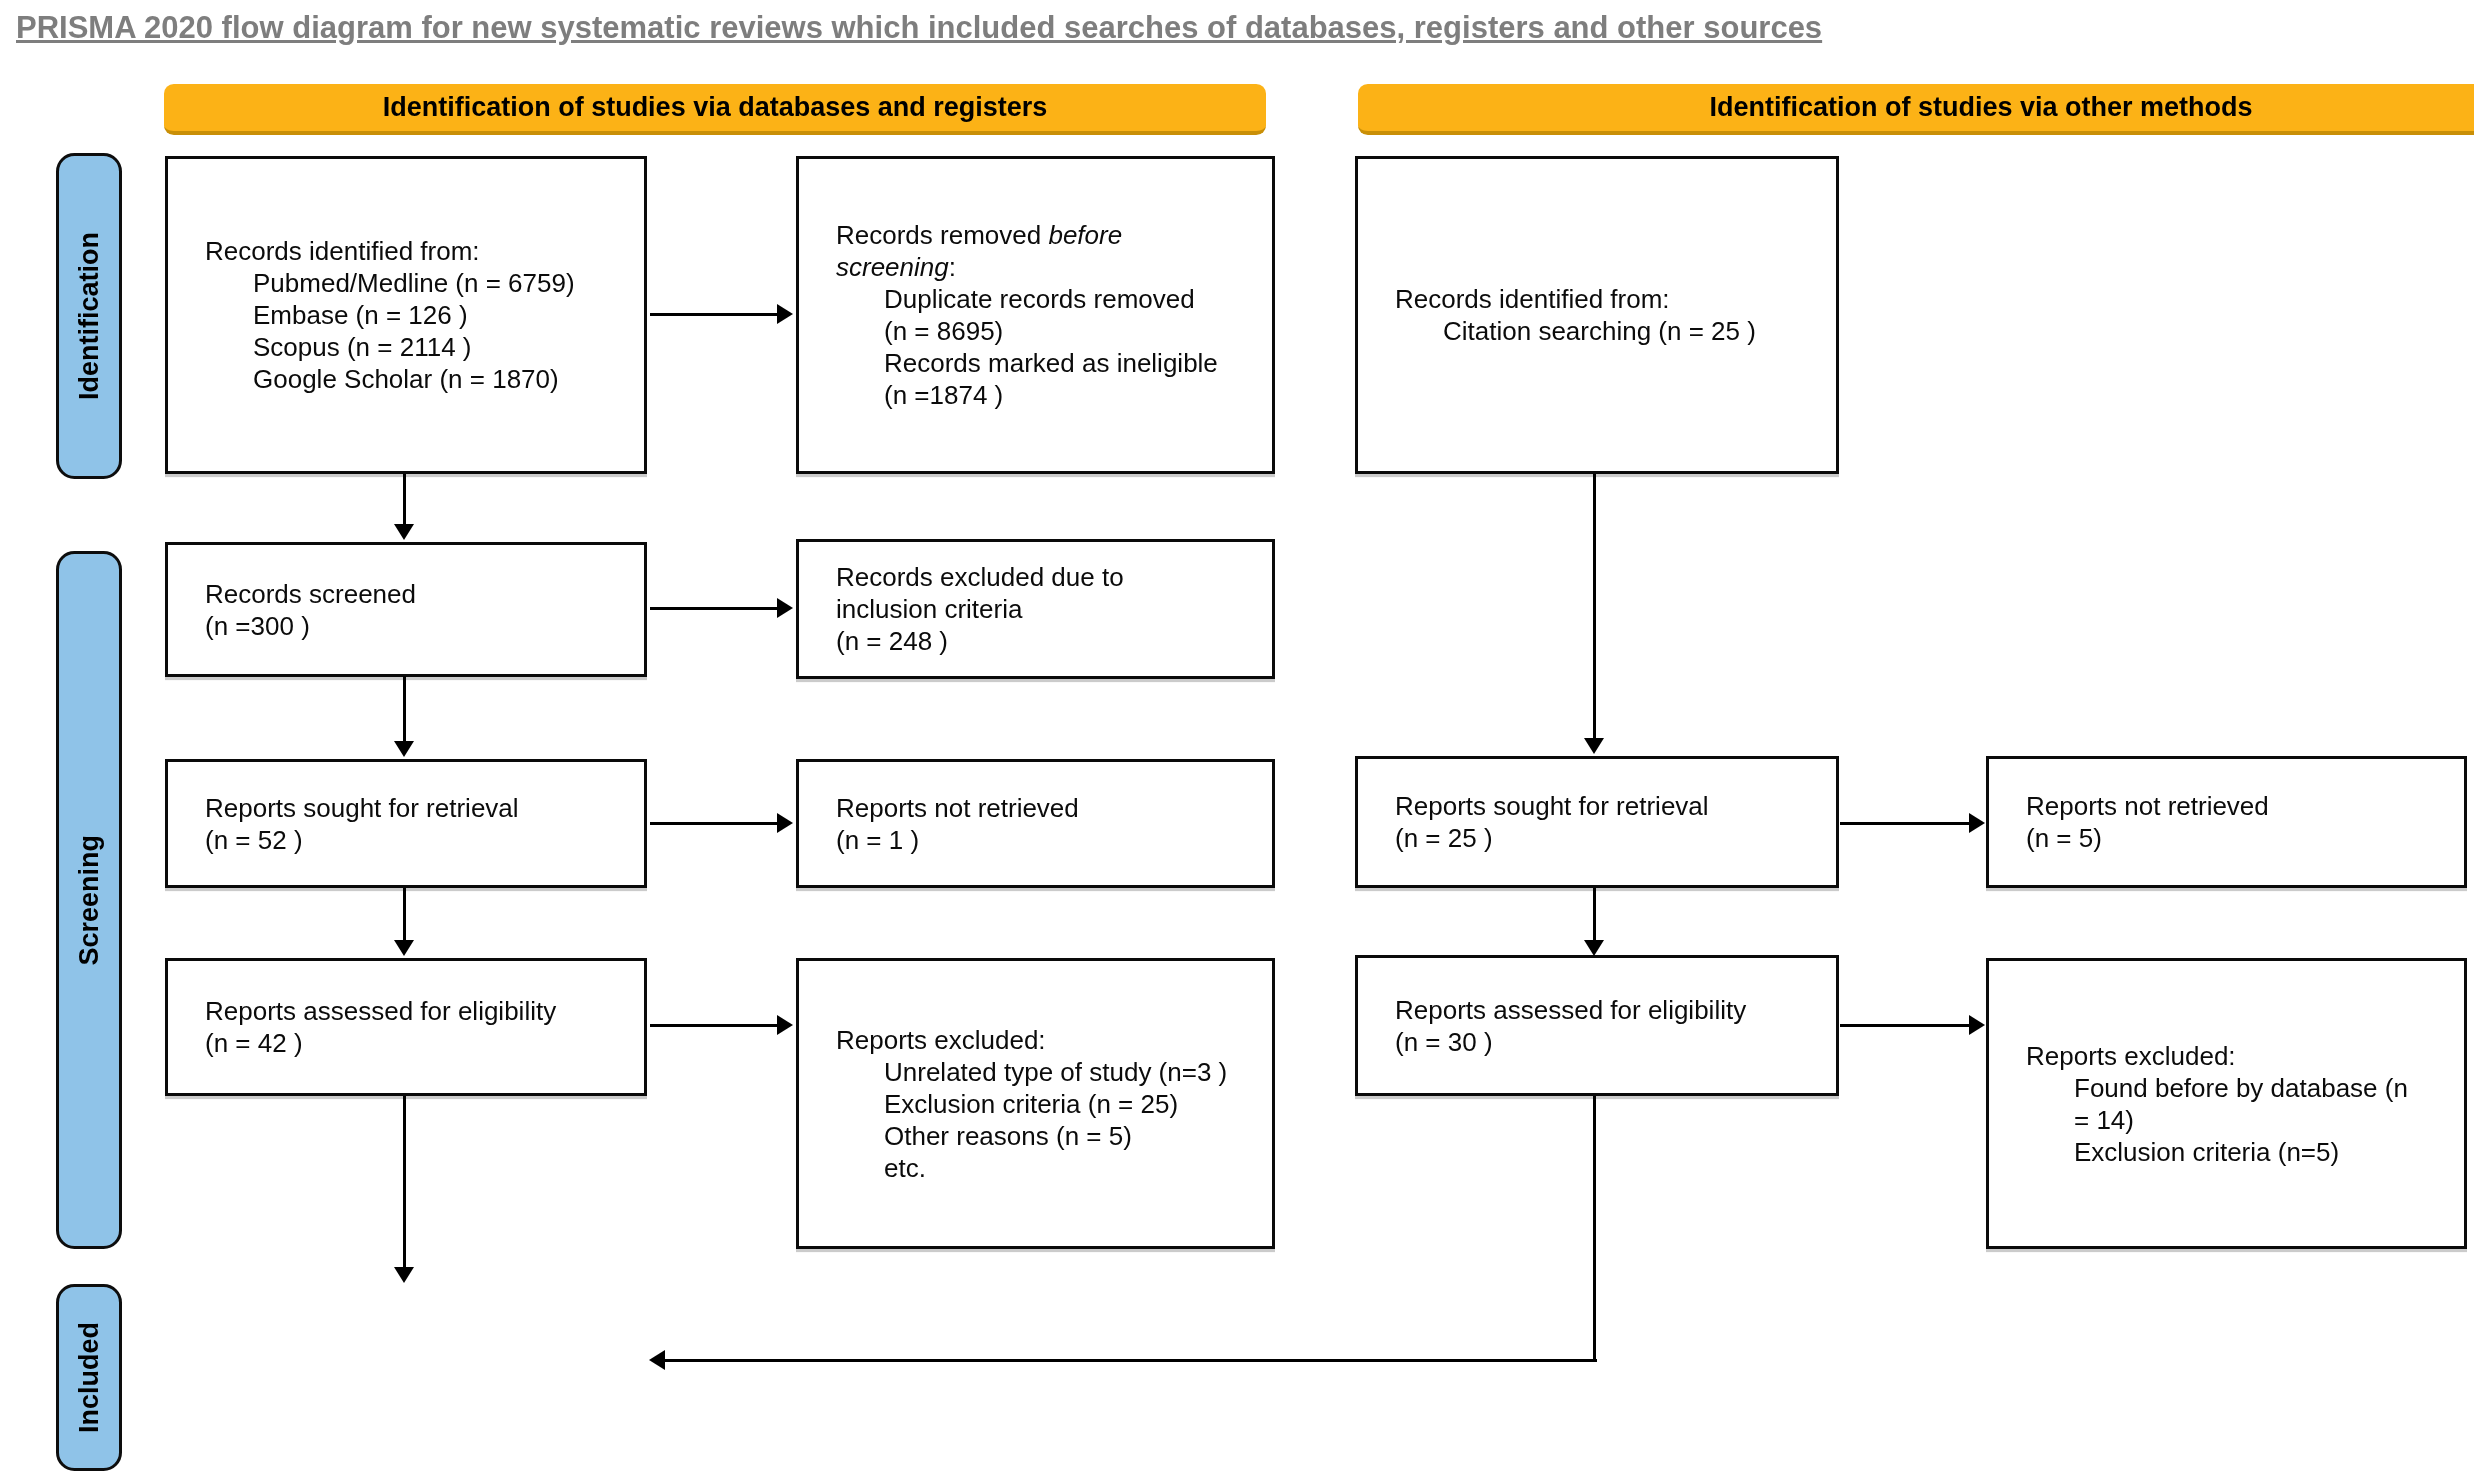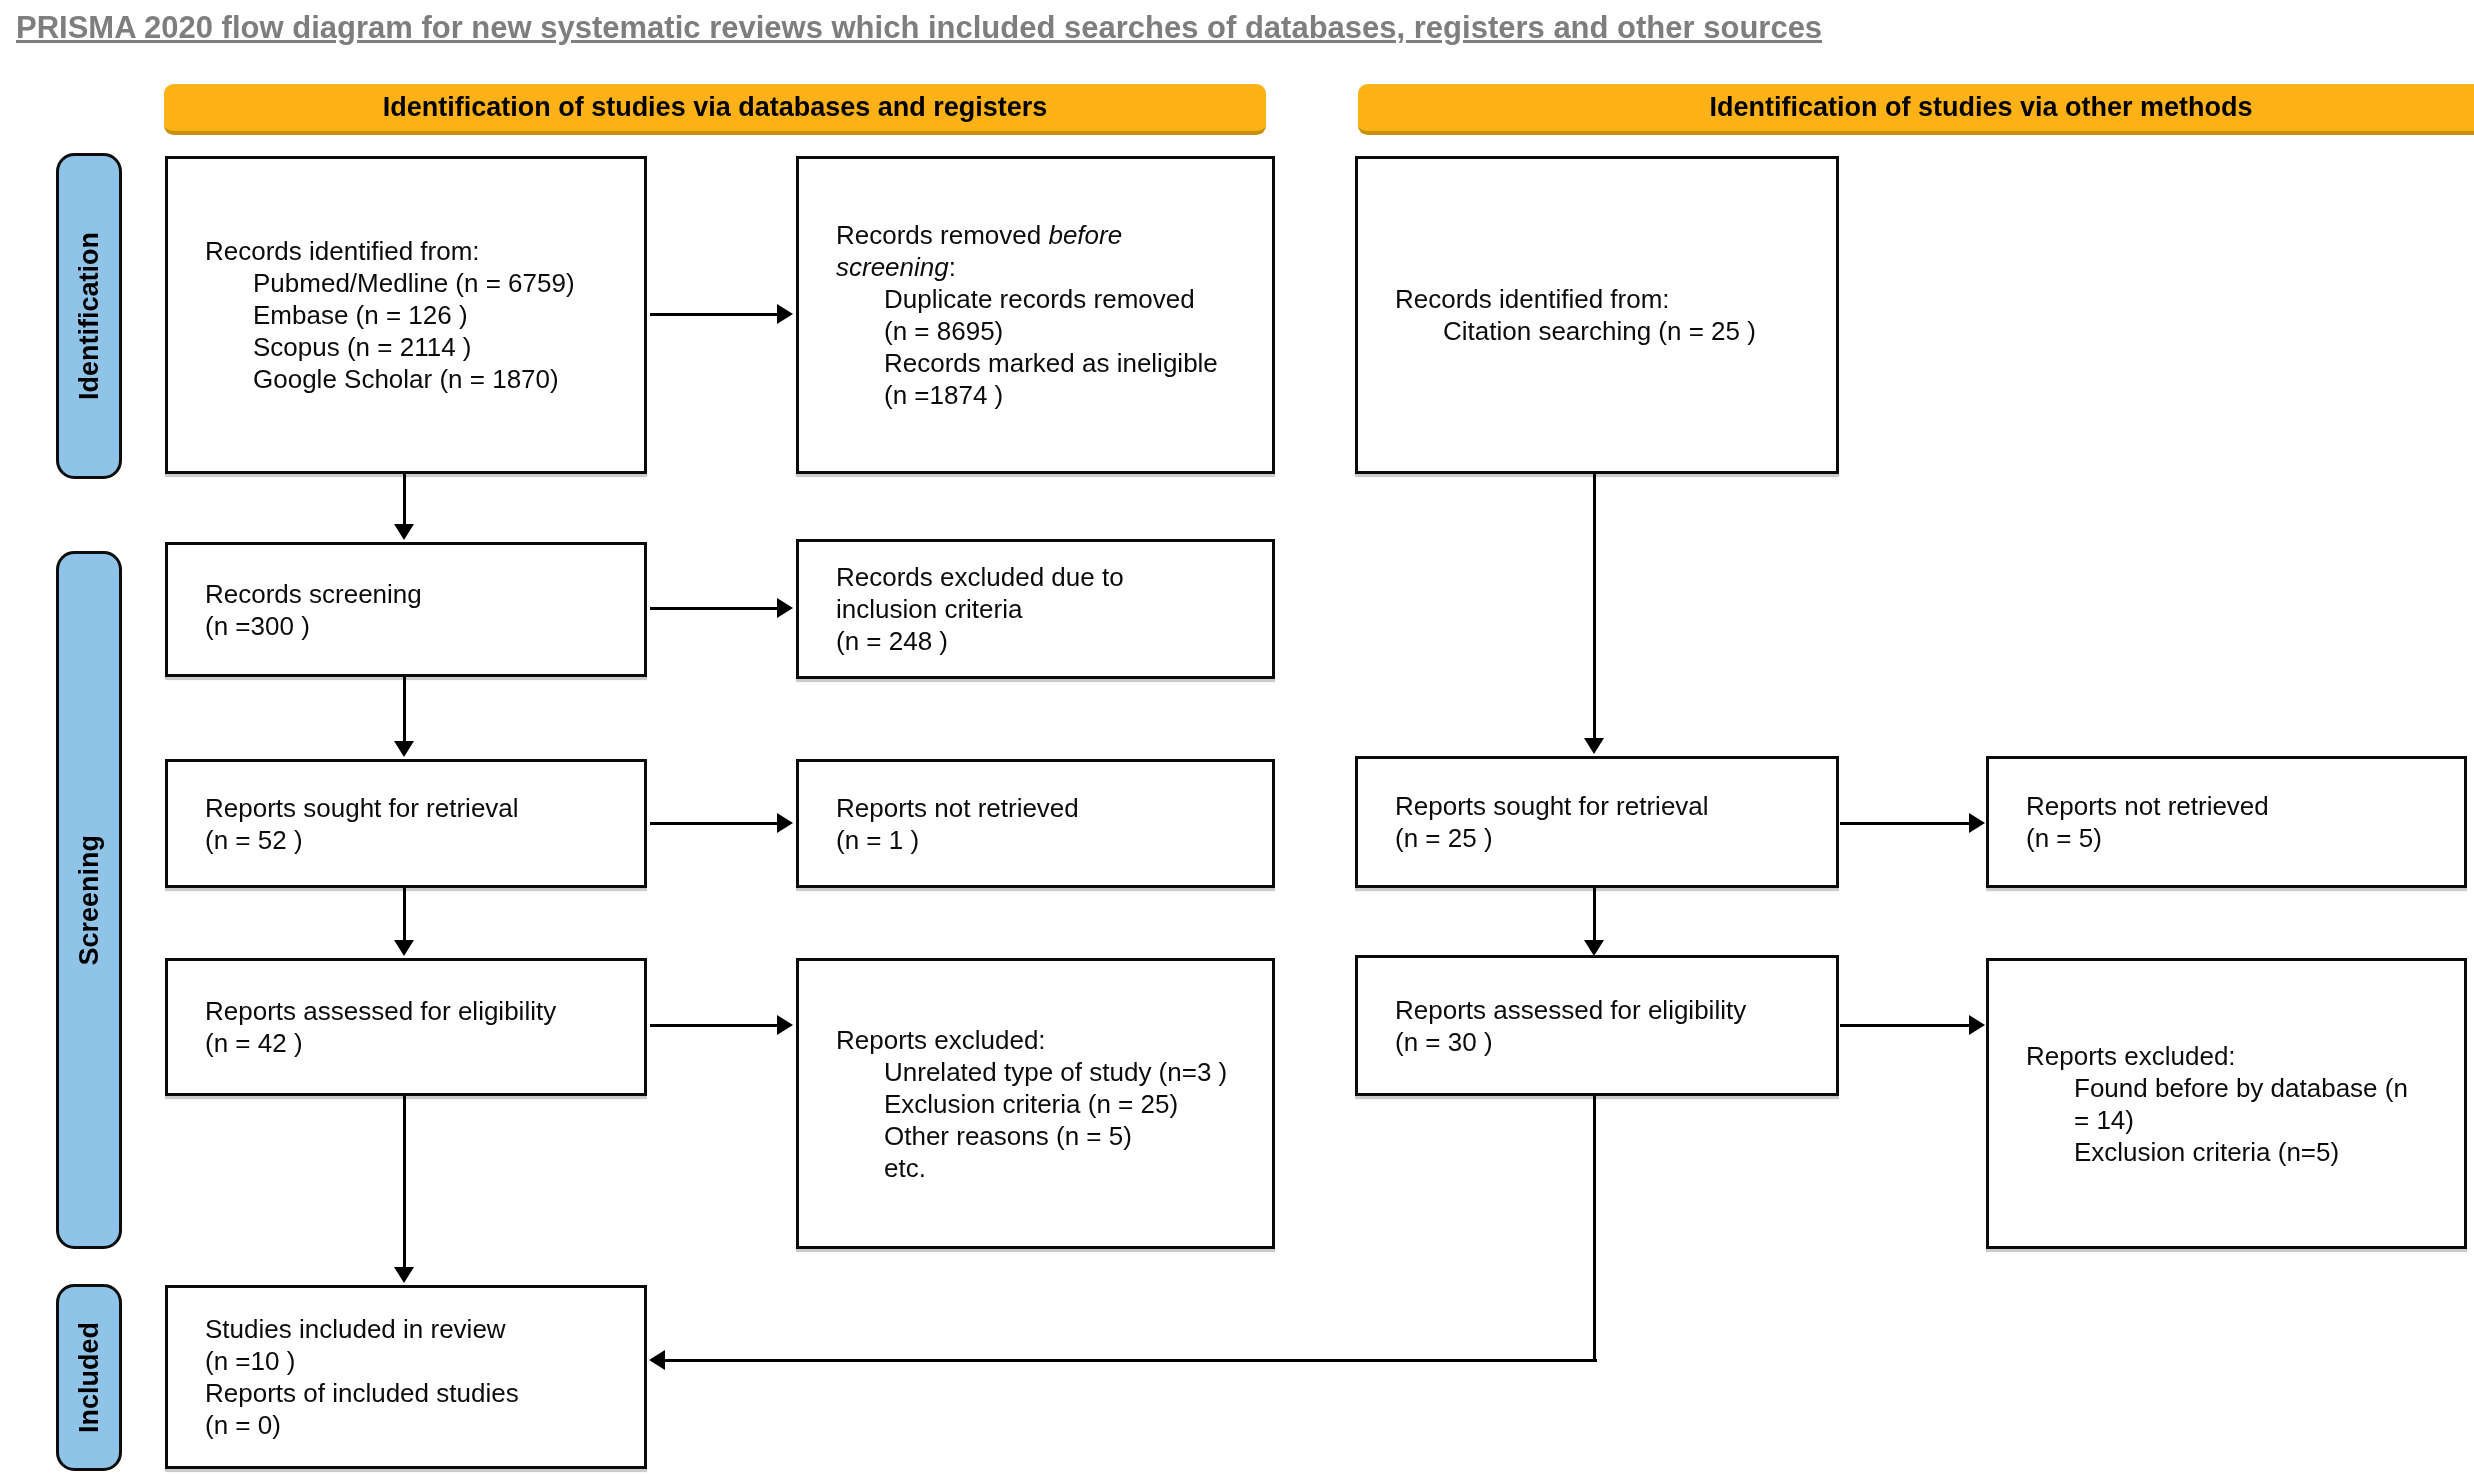--- a/index.html
+++ b/index.html
@@ -96,21 +96,21 @@
     <div class="line indent">Records marked as ineligible</div>
     <div class="line indent">(n =1874 )</div>
   </div>
 
   <div class="box" style="left:1355px;top:156px;width:484px;height:318px;">
     <div class="line">Records identified from:</div>
     <div class="line indent">Citation searching (n = 25 )</div>
   </div>
 
   <div class="box" style="left:165px;top:542px;width:482px;height:135px;">
-    <div class="line">Records screening</div>
+    <div class="line">Records screened</div>
     <div class="line">(n =300 )</div>
   </div>
 
   <div class="box" style="left:796px;top:539px;width:479px;height:140px;">
     <div class="line">Records excluded due to</div>
     <div class="line">inclusion criteria</div>
     <div class="line">(n = 248 )</div>
   </div>
 
   <div class="box" style="left:165px;top:759px;width:482px;height:129px;">
@@ -151,26 +151,20 @@
     <div class="line">(n = 30 )</div>
   </div>
 
   <div class="box" style="left:1986px;top:958px;width:481px;height:291px;">
     <div class="line">Reports excluded:</div>
     <div class="line indent">Found before by database (n</div>
     <div class="line indent">= 14)</div>
     <div class="line indent">Exclusion criteria (n=5)</div>
   </div>
 
-  <div class="box" style="left:165px;top:1285px;width:482px;height:184px;">
-    <div class="line">Studies included in review</div>
-    <div class="line">(n =10 )</div>
-    <div class="line">Reports of included studies</div>
-    <div class="line">(n = 0)</div>
-  </div>
 
   <div class="vline" style="left:403px;top:474px;height:52px;"></div>
   <div class="head-down" style="left:394px;top:524px;"></div>
 
   <div class="hline" style="left:650px;top:313px;width:129px;"></div>
   <div class="head-right" style="left:777px;top:304px;"></div>
 
   <div class="hline" style="left:650px;top:607px;width:129px;"></div>
   <div class="head-right" style="left:777px;top:598px;"></div>
 

